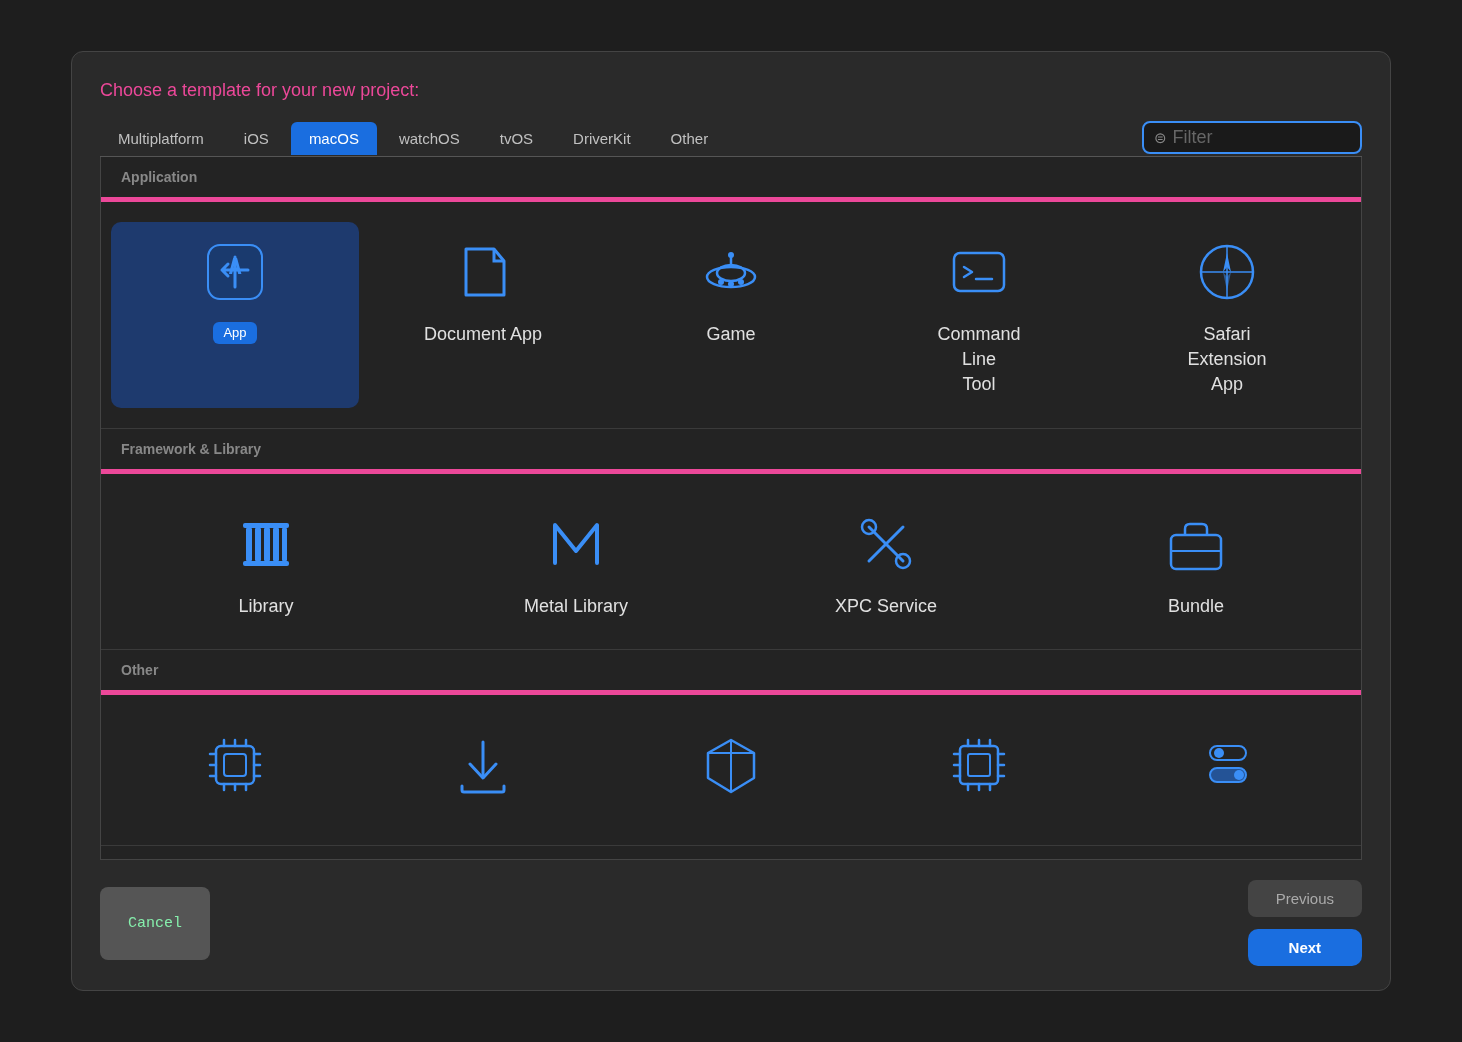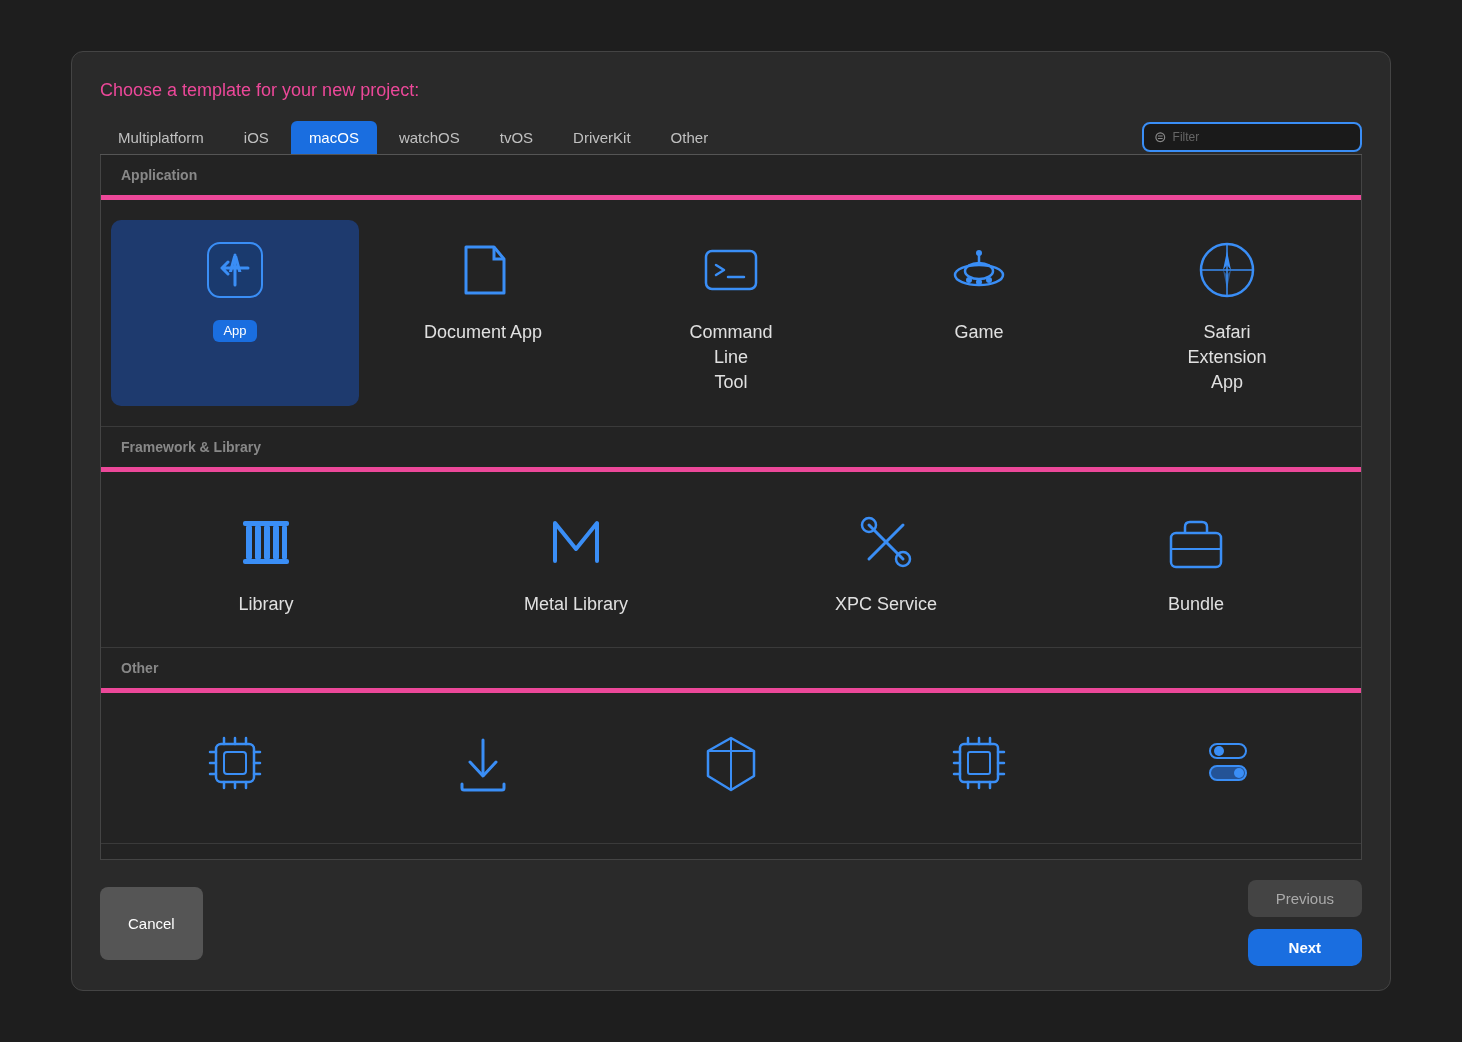--- a/index.html
+++ b/index.html
@@ -74,21 +74,21 @@
     .filter-icon {
       color: #888;
       font-size: 15px;
       flex-shrink: 0;
     }
     .filter-input {
       background: transparent;
       border: none;
       outline: none;
       color: #ccc;
-      font-size: 12px;
+      font-size: 18px;
       flex: 1;
     }
     .filter-input::placeholder { color: #666; }
 
     .content-area {
       flex: 1;
       overflow-y: auto;
       background: #232323;
       border: 1px solid #444;
       border-top: none;
@@ -148,26 +148,27 @@
       font-size: 13px;
     }
     .footer {
       display: flex;
       align-items: center;
       justify-content: space-between;
       margin-top: 20px;
     }
     .btn-cancel {
       background: #555;
-      color: #ffffff;
+      color: #86efac;
       border: none;
       border-radius: 8px;
       padding: 28px 28px;
       font-size: 15px;
       cursor: pointer;
+      font-family: Liberation Mono, monospace;
     }
     .footer-right {
       display: flex;
       gap: 12px;
       flex-direction: column;
     }
     .btn-previous {
       background: #444;
       color: #aaa;
       border: none;
@@ -233,43 +234,43 @@
             <path d="M18 12 L46 12 L56 24 L56 58 L18 58 Z" stroke="#3a8ef6" stroke-width="3" fill="none" stroke-linejoin="round"></path>
             <path d="M46 12 L46 24 L56 24" stroke="#3a8ef6" stroke-width="3" fill="none"></path>
           </svg>
         </div>
         <span class="template-label">Document App</span>
       </div>
 
       <div class="template-item">
         <div class="template-icon">
           <svg viewBox="0 0 70 70" fill="none" xmlns="http://www.w3.org/2000/svg">
-            <rect x="10" y="16" width="50" height="38" rx="6" stroke="#3a8ef6" stroke-width="2.5" fill="none"></rect>
-            <path d="M20 30 L28 35 L20 40" stroke="#3a8ef6" stroke-width="2.5" stroke-linecap="round" stroke-linejoin="round" fill="none"></path>
-            <line x1="32" y1="42" x2="48" y2="42" stroke="#3a8ef6" stroke-width="2.5" stroke-linecap="round"></line>
-          </svg>
-        </div>
-        <span class="template-label">Command Line<br>Tool</span>
-      </div>
-
-      <div class="template-item">
-        <div class="template-icon">
-          <svg viewBox="0 0 70 70" fill="none" xmlns="http://www.w3.org/2000/svg">
 
             <ellipse cx="35" cy="40" rx="24" ry="10" stroke="#3a8ef6" stroke-width="2.5" fill="none"></ellipse>
             <ellipse cx="35" cy="36" rx="14" ry="8" stroke="#3a8ef6" stroke-width="2.5" fill="none"></ellipse>
             <circle cx="25" cy="45" r="3" fill="#3a8ef6"></circle>
             <circle cx="35" cy="47" r="3" fill="#3a8ef6"></circle>
             <circle cx="45" cy="45" r="3" fill="#3a8ef6"></circle>
 
             <line x1="35" y1="28" x2="35" y2="20" stroke="#3a8ef6" stroke-width="2.5"></line>
             <circle cx="35" cy="18" r="3" fill="#3a8ef6"></circle>
           </svg>
         </div>
         <span class="template-label">Game</span>
+      </div>
+
+      <div class="template-item">
+        <div class="template-icon">
+          <svg viewBox="0 0 70 70" fill="none" xmlns="http://www.w3.org/2000/svg">
+            <rect x="10" y="16" width="50" height="38" rx="6" stroke="#3a8ef6" stroke-width="2.5" fill="none"></rect>
+            <path d="M20 30 L28 35 L20 40" stroke="#3a8ef6" stroke-width="2.5" stroke-linecap="round" stroke-linejoin="round" fill="none"></path>
+            <line x1="32" y1="42" x2="48" y2="42" stroke="#3a8ef6" stroke-width="2.5" stroke-linecap="round"></line>
+          </svg>
+        </div>
+        <span class="template-label">Command Line<br>Tool</span>
       </div>
 
       <div class="template-item">
         <div class="template-icon">
           <svg viewBox="0 0 70 70" fill="none" xmlns="http://www.w3.org/2000/svg">
             <circle cx="35" cy="35" r="26" stroke="#3a8ef6" stroke-width="2.5" fill="none"></circle>
             <line x1="35" y1="9" x2="35" y2="61" stroke="#3a8ef6" stroke-width="1.5"></line>
             <line x1="9" y1="35" x2="61" y2="35" stroke="#3a8ef6" stroke-width="1.5"></line>
 
             <polygon points="35,16 39,35 35,30 31,35" fill="#3a8ef6"></polygon>

